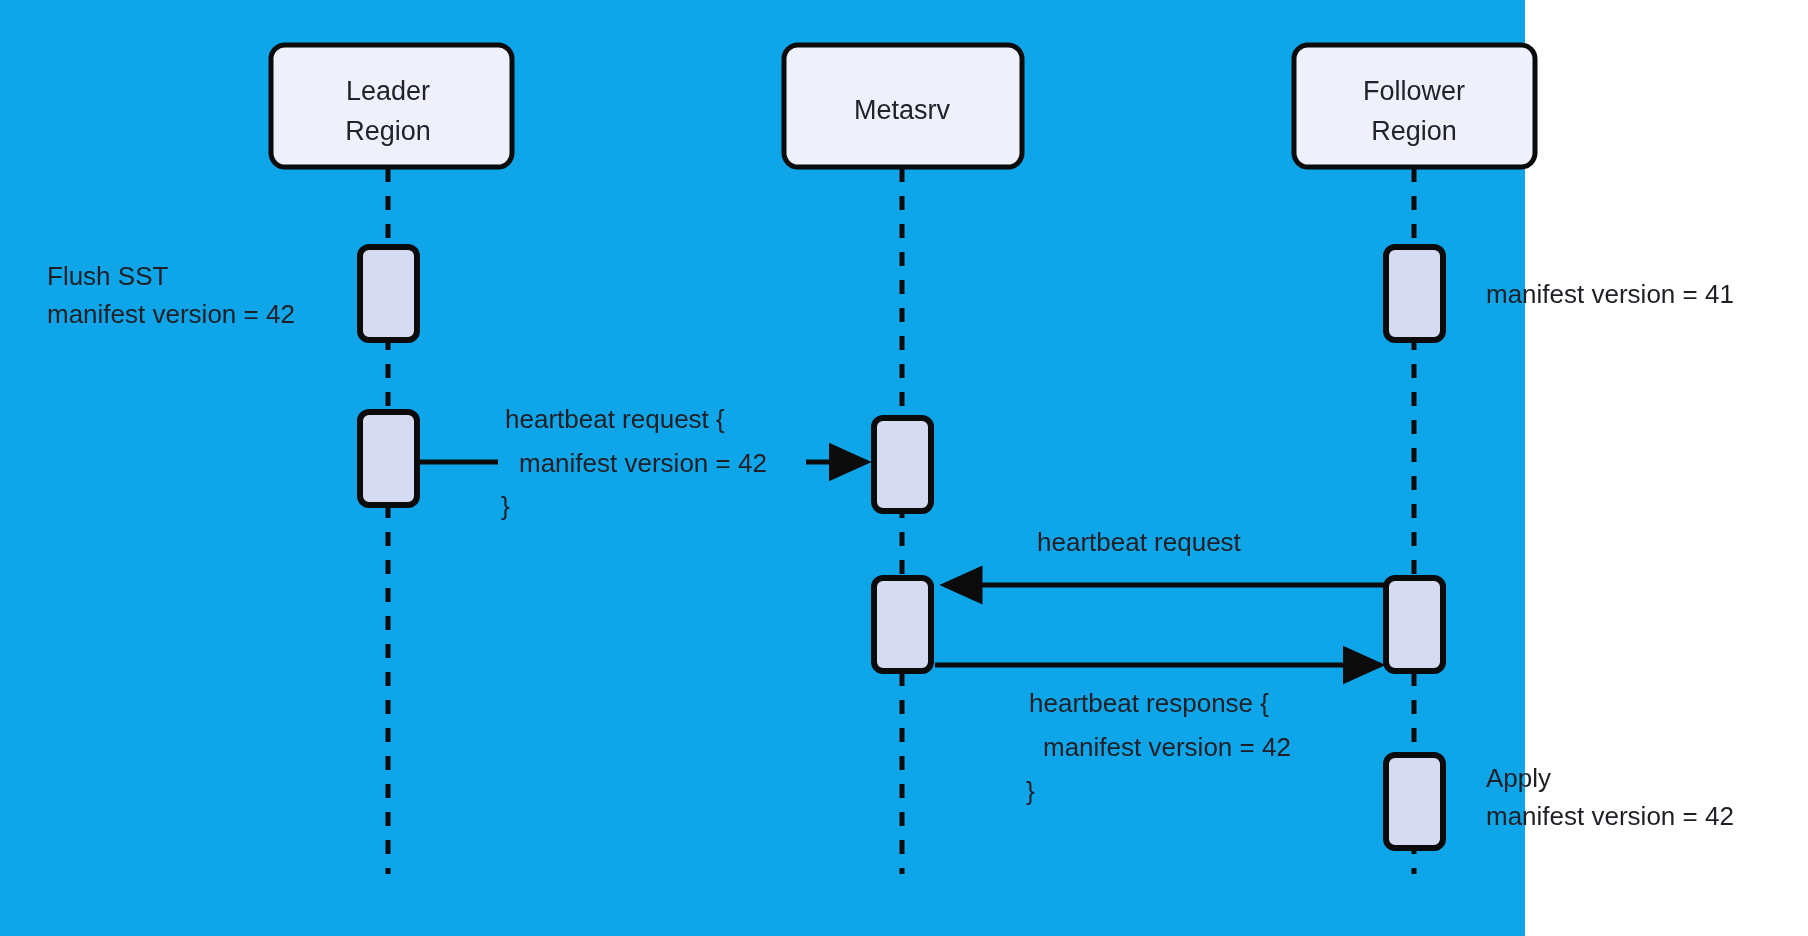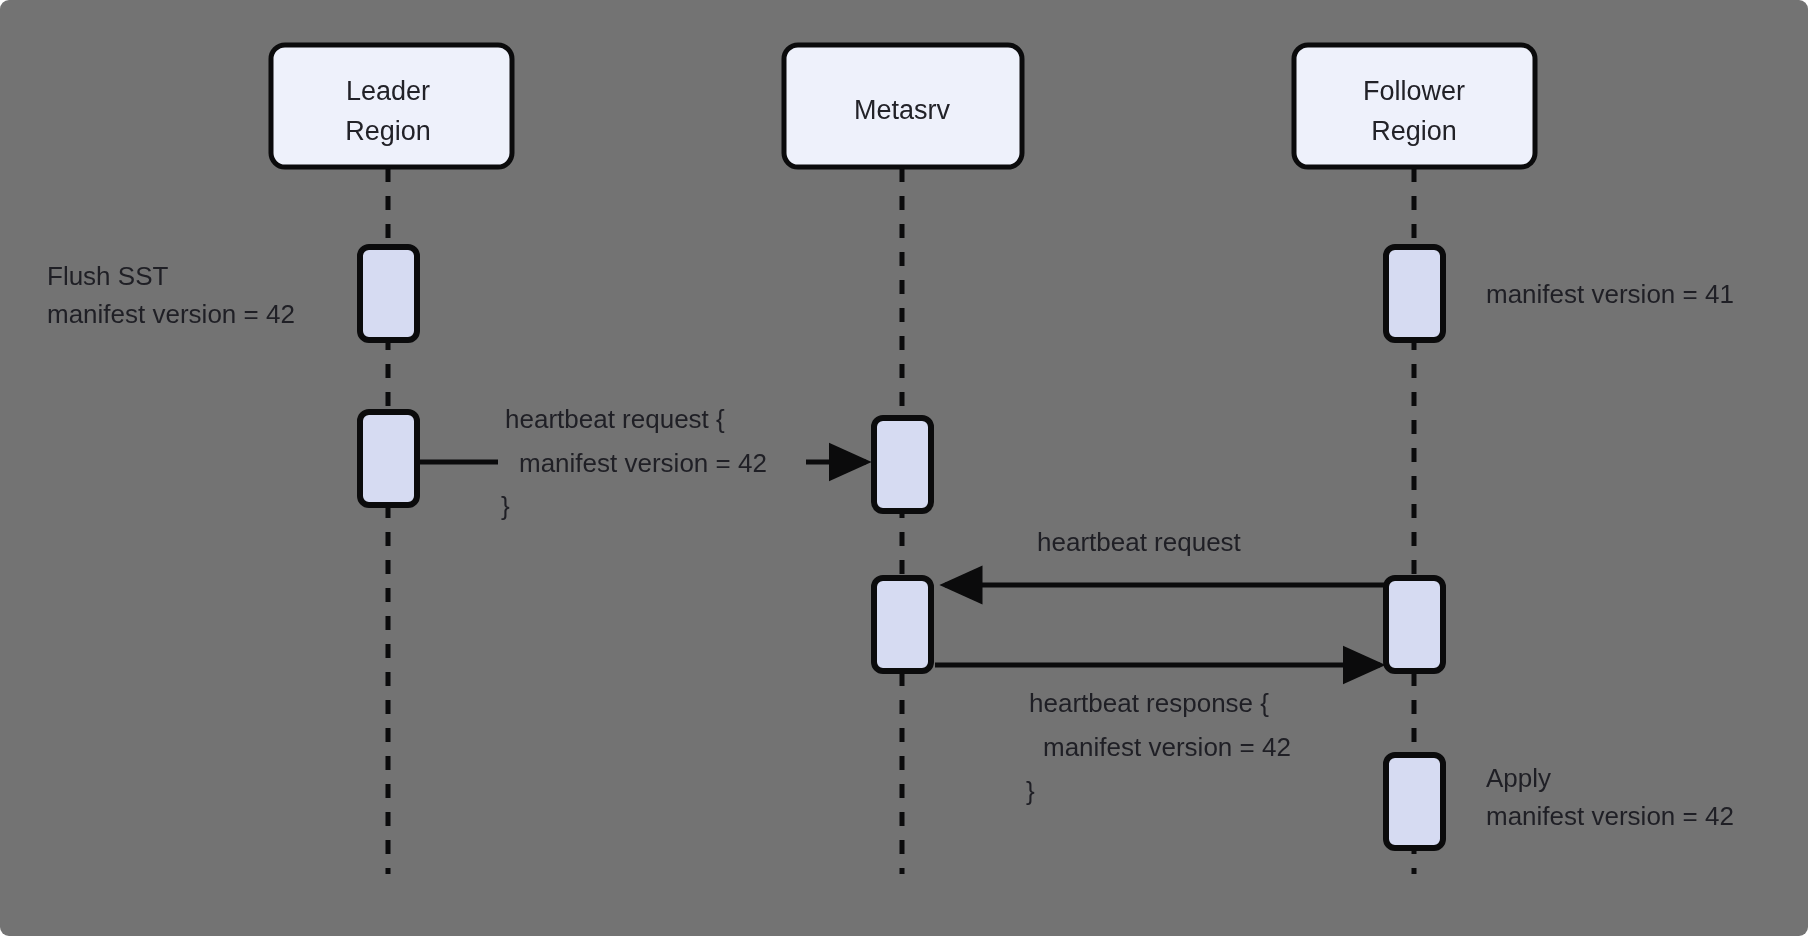--- a/index.html
+++ b/index.html
@@ -9,24 +9,23 @@
     background: #ffffff;
   }
   body {
     font-family: "Liberation Sans", sans-serif;
     width: 1808px;
     height: 936px;
     overflow: hidden;
   }
   #diagram-root {
     position: relative;
-    width: 1808px;
+    width: 1525px;
     height: 936px;
-    background: #737373;
-    border-radius: 9px;
+    background: #0ea5e9;
   }
   #diagram-svg {
     position: absolute;
     top: 0;
     left: 0;
     width: 1808px;
     height: 936px;
   }
   .participant-label {
     font-size: 27px;

